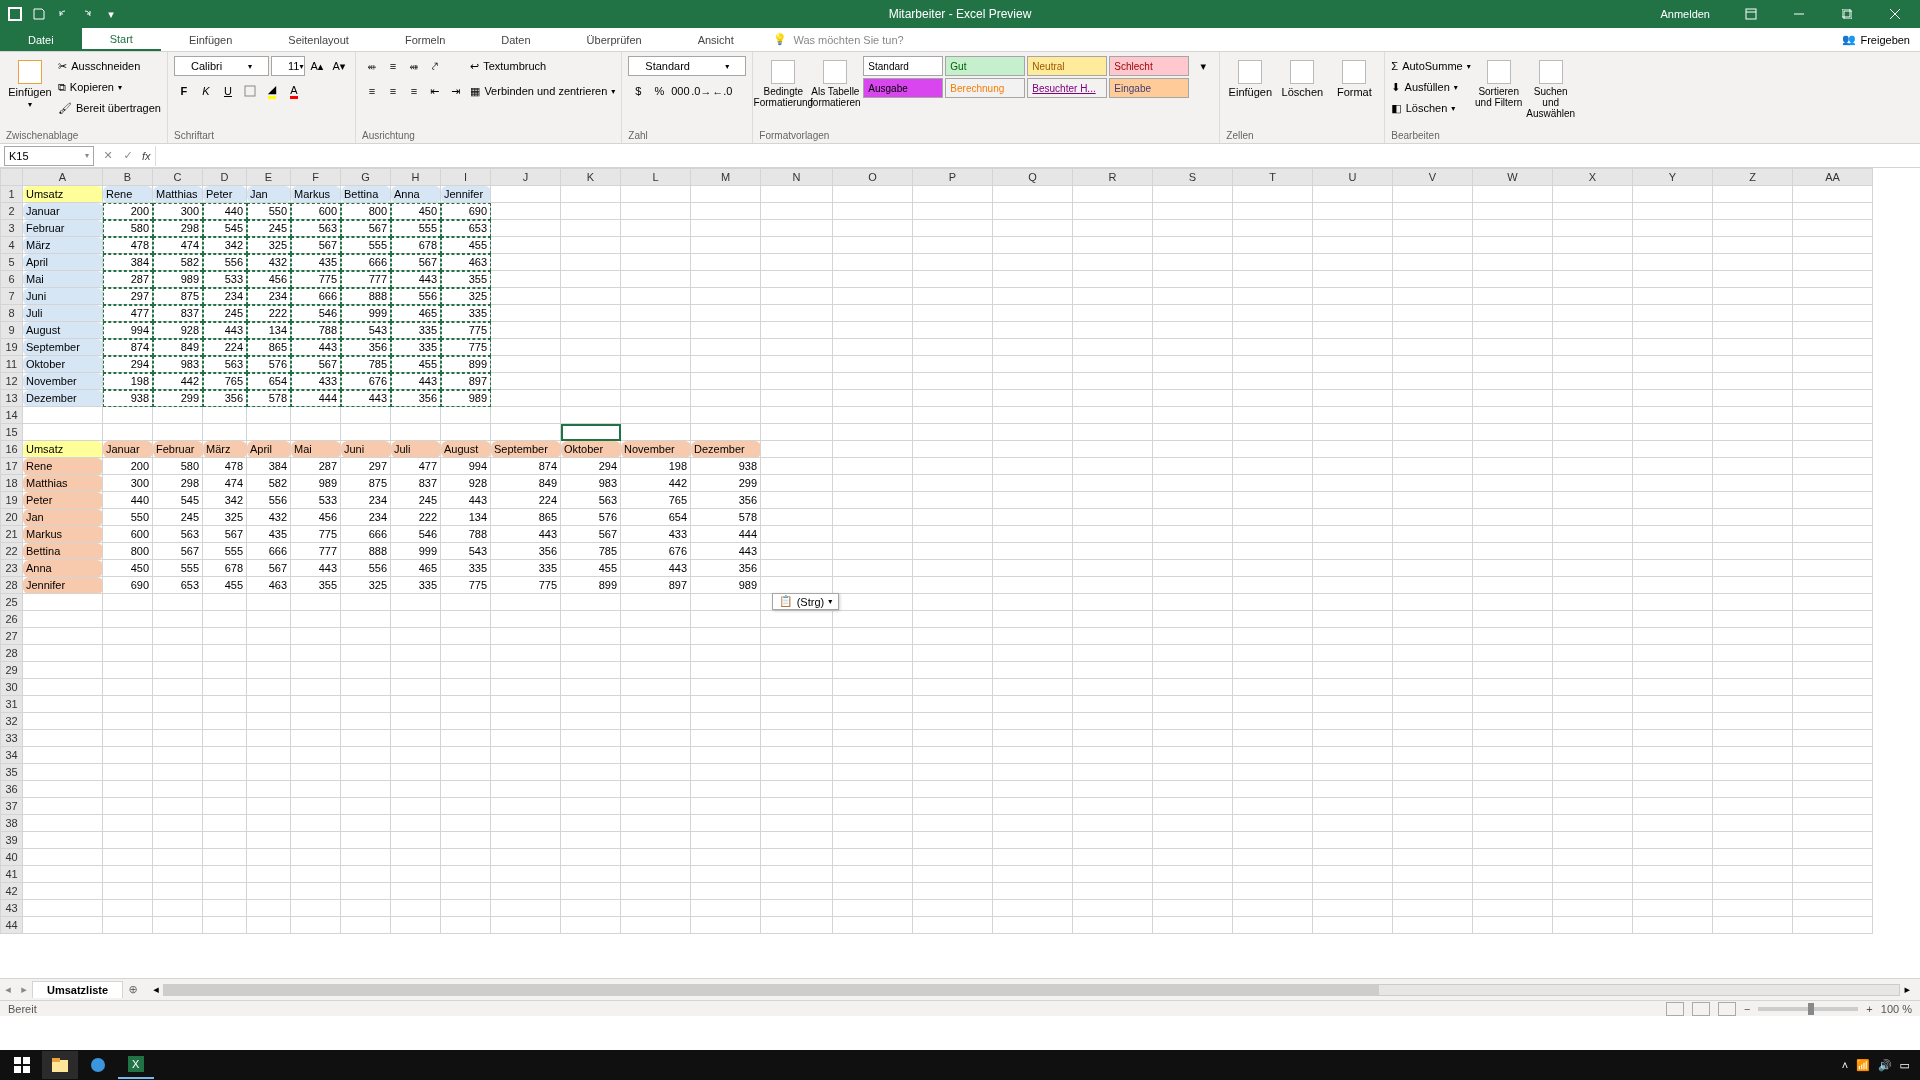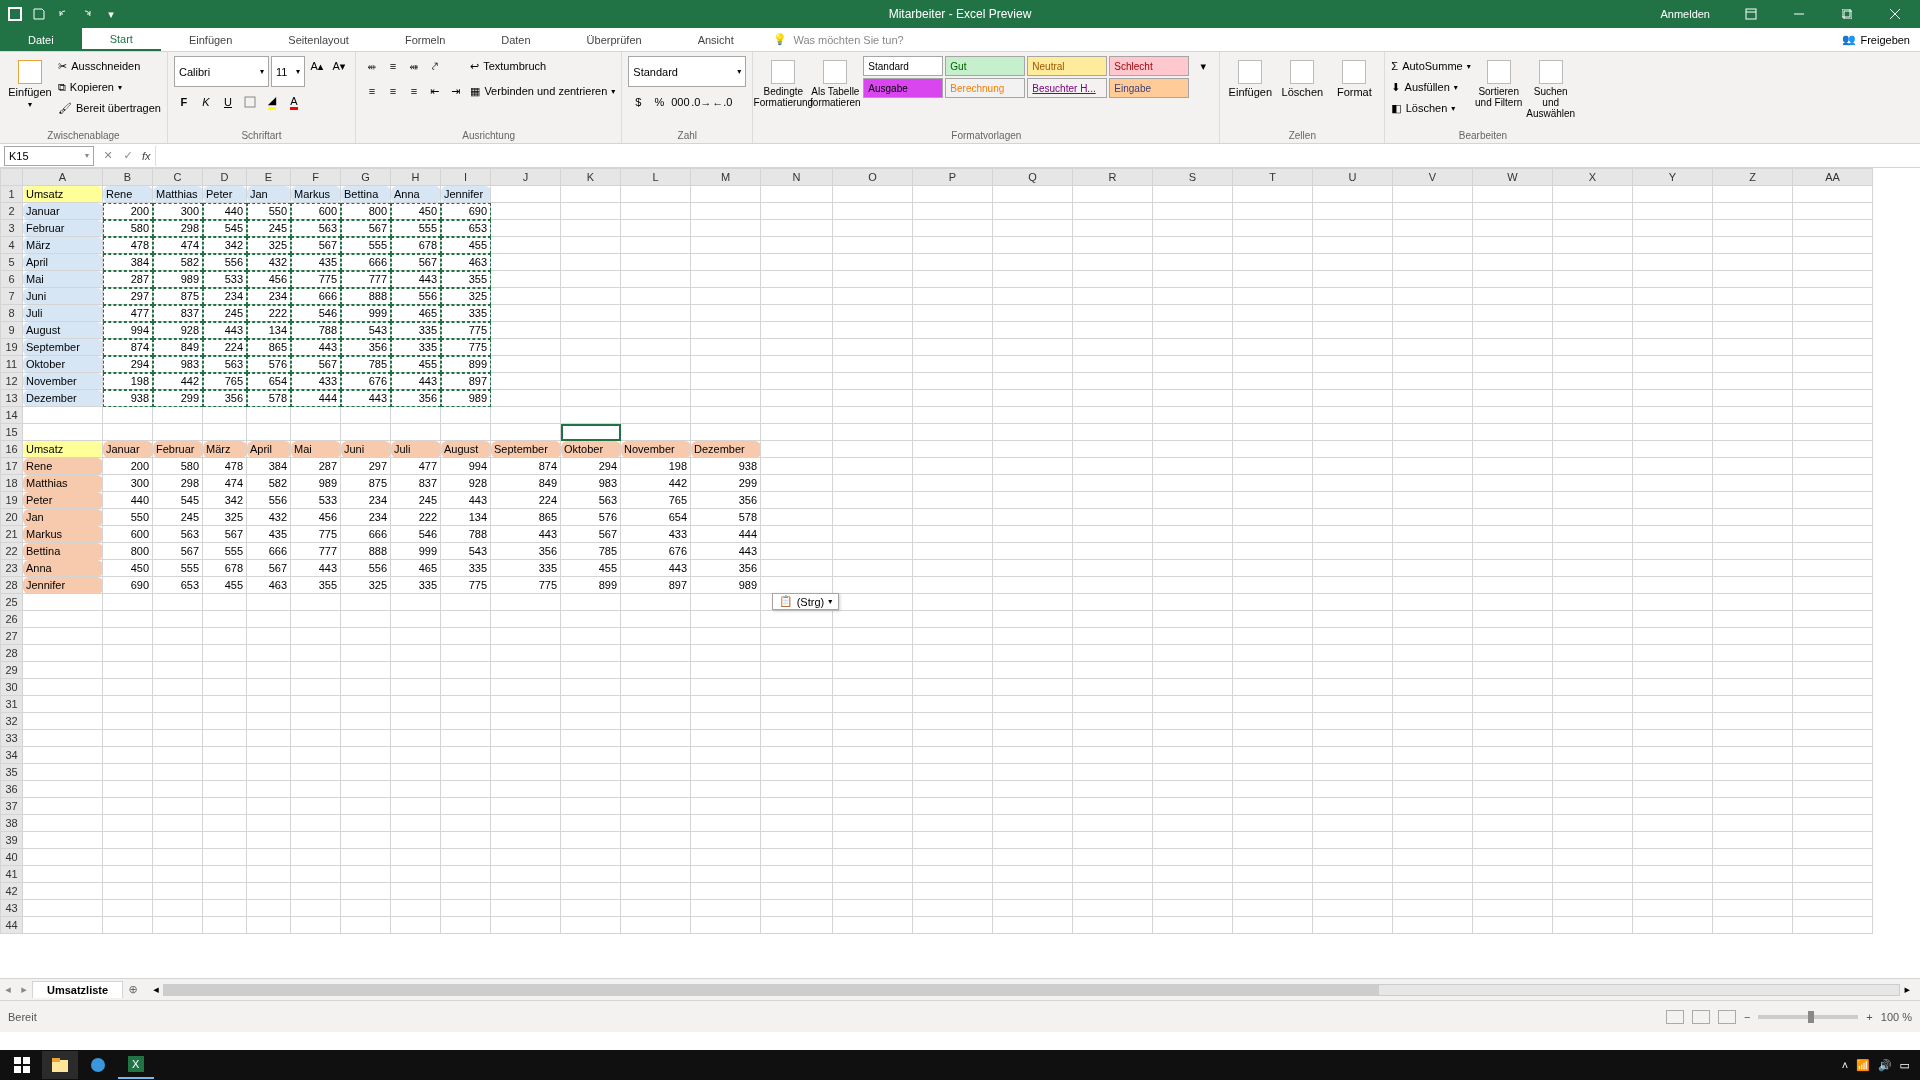--- a/index.html
+++ b/index.html
@@ -18,26 +18,26 @@
 .ribtabs .tab { padding:0 28px; display:flex; align-items:center; font-size:11px; color:#444; cursor:pointer; }
 .ribtabs .tab.file { background:#217346; color:#fff; }
 .ribtabs .tab.active { color:#217346; border-bottom:2px solid #217346; background:#fff; }
 .ribtabs .tell { display:flex; align-items:center; gap:6px; padding:0 12px; color:#888; }
 .ribtabs .right { margin-left:auto; display:flex; align-items:center; gap:8px; padding-right:10px; }
 
 
 .ribbon { height:92px; background:#f3f2f1; border-bottom:1px solid #d4d4d4; display:flex; }
 .grp { border-right:1px solid #dcdcdc; padding:4px 6px 0 6px; display:flex; flex-direction:column; height:100%; }
 .grp .body { flex:1; display:flex; align-items:flex-start; gap:4px; }
-.grp .lbl { text-align:center; font-size:10px; color:#666; padding-bottom:2px; }
+.grp .lbl { text-align:left; font-size:10px; color:#666; padding-bottom:2px; }
 .bigbtn { display:flex; flex-direction:column; align-items:center; width:48px; cursor:pointer; gap:2px; padding-top:4px; }
 .bigbtn .gi { width:24px; height:24px; background:#fff; border:1px solid #bbb; }
 .smrow { display:flex; align-items:center; gap:4px; height:20px; cursor:pointer; white-space:nowrap; }
 .col { display:flex; flex-direction:column; gap:1px; }
-.sel { background:#fff; border:1px solid #a6a6a6; height:31px; display:flex; align-items:center; padding:0 4px; }
+.sel { background:#fff; border:1px solid #a6a6a6; height:20px; display:flex; align-items:center; padding:0 16px; }
 .ibtn { width:20px; height:20px; border:1px solid transparent; display:inline-flex; align-items:center; justify-content:center; cursor:pointer; }
 .stylebox { width:80px; height:20px; border:1px solid #a6a6a6; display:flex; align-items:center; padding:0 4px; font-size:10px; cursor:pointer; }
 
 
 .fbar { height:24px; border-bottom:1px solid #d4d4d4; display:flex; align-items:center; background:#fff; }
 .namebox { width:90px; height:20px; border:1px solid #a6a6a6; margin:0 4px; padding:0 4px; display:flex; align-items:center; background:#fff; }
 .fbar .ic { width:20px; text-align:center; color:#888; }
 .fbar .fx { color:#444; font-style:italic; padding:0 4px; }
 .fbar .fin { flex:1; height:20px; border-left:1px solid #ddd; padding:0 6px; }
 
@@ -60,21 +60,21 @@
 
 .sheetbar { height:22px; border-top:1px solid #d4d4d4; display:flex; align-items:center; background:#f3f2f1; }
 .sheetbar .nav { width:16px; text-align:center; color:#888; cursor:pointer; }
 .sheetbar .st { background:#fff; border:1px solid #d4d4d4; border-bottom:none; padding:2px 14px; font-size:11px; cursor:pointer; }
 .sheetbar .add { width:20px; text-align:center; cursor:pointer; color:#666; }
 .sheetbar .hsb{ flex:1; display:flex; align-items:center; padding:0 10px; gap:4px;}
 .sheetbar .track{flex:1; height:12px; background:#e6e6e6; border:1px solid #ccc; position:relative;}
 .sheetbar .thumb{position:absolute;left:0;top:0;bottom:0;width:70%;background:#cdcdcd;}
 
 
-.status { height:32px; background:#f3f2f1; border-top:1px solid #d4d4d4; display:flex; align-items:center; padding:0 8px; font-size:10px; color:#555; }
+.status { height:16px; background:#f3f2f1; border-top:1px solid #d4d4d4; display:flex; align-items:center; padding:0 8px; font-size:10px; color:#555; }
 .status .right { margin-left:auto; display:flex; align-items:center; gap:8px; }
 .status .vb { width:18px; height:14px; border:1px solid #aaa; cursor:pointer; }
 .zslider{width:100px;height:4px;background:#ccc;position:relative;}
 .zslider .zh{position:absolute;width:6px;height:12px;background:#888;top:-4px;left:50%;}
 
 
 .taskbar { position:absolute; bottom:0; left:0; right:0; height:30px; background:#101010; display:flex; align-items:center; padding:0 4px; gap:2px; }
 .taskbar .tb { width:36px; height:28px; display:flex; align-items:center; justify-content:center; cursor:pointer; color:#fff; }
 .taskbar .tray{margin-left:auto;display:flex;align-items:center;gap:8px;color:#fff;padding-right:6px;}
 

